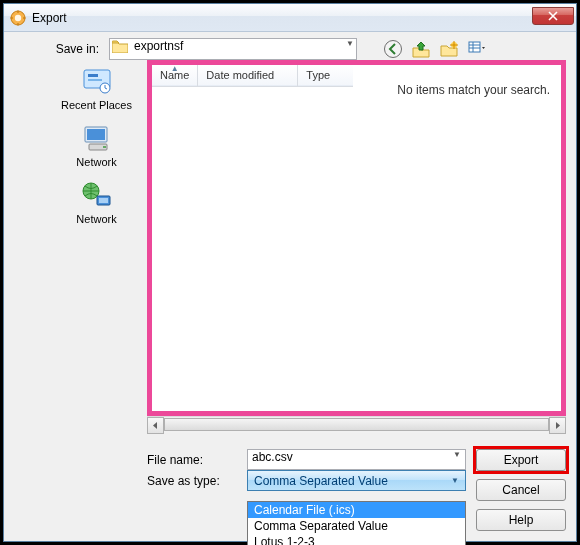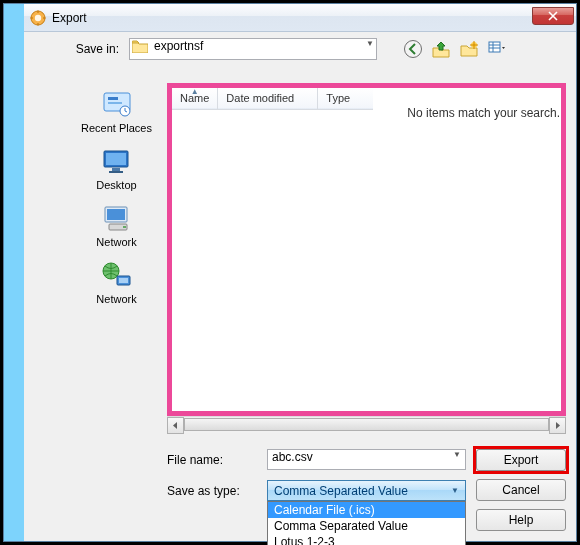--- a/index.html
+++ b/index.html
@@ -15,26 +15,25 @@
   }
   .outer-frame {
     width: 580px;
     height: 545px;
     background: #000;
     padding: 3px;
   }
   .window {
     width: 574px;
     height: 539px;
-    background: #7dd3fc;
+    background: #1d4ed8;
     border: 1px solid #5a7fa0;
     position: relative;
     display: flex;
     flex-direction: column;
-    padding-left: 20px;
   }
   
   .titlebar {
     height: 28px;
     background: linear-gradient(to bottom, #fdfdfe 0%, #ecf1f7 45%, #dde6f1 46%, #dfe8f3 100%);
     border-bottom: 1px solid #b8c7d8;
     display: flex;
     align-items: center;
     padding: 0 2px 0 6px;
     position: relative;
@@ -64,21 +63,21 @@
     background: #f0f0f0;
     display: flex;
     flex-direction: column;
     padding: 6px 10px 10px 10px;
   }
   
   .savein-row {
     display: flex;
     align-items: center;
     margin-left: 30px;
-    margin-bottom: 23px;
+    margin-bottom: 0;
     gap: 6px;
   }
   .savein-label { width: 55px; text-align: right; margin-right: 4px;}
   .savein-combo {
     flex: 0 0 248px;
     height: 22px;
     background: #fff;
     border: 1px solid #abadb3;
     display: flex;
     padding: 0 2px;
@@ -173,21 +172,21 @@
   }
   .hscroll .btn { width:17px; height:17px; background:linear-gradient(#f8f8f8,#e3e3e3); border:1px solid #b0b0b0; display:flex;align-items:center;justify-content:center;}
   .hscroll .track {flex:1; position:relative; height:17px;}
   .hscroll .thumb {position:absolute; left:0; top:1px; height:13px; width:100%; background:linear-gradient(#f5f5f5,#dcdcdc); border:1px solid #b0b0b0;}
   
   .form-rows {
     margin-top: 16px;
     display:flex;
     gap: 10px;
   }
-  .form-left { flex:1; display:flex; flex-direction:column; gap:10px; position:relative;}
+  .form-left { flex:1; display:flex; flex-direction:column; position:relative;}
   .form-row {
     display:flex; align-items:center;
   }
   .form-label { width: 100px; }
   .text-combo {
     flex:1; height:21px; background:#fff; border:1px solid #abadb3;
     display:flex; align-items:flex-start; padding: 0 4px;
   }
   .text-combo .arrow { margin-left:auto; font-size:8px; color:#555;}
   .type-combo {
@@ -315,29 +314,20 @@
                 <rect x="4" y="4" width="26" height="18" rx="2" fill="#cfe8ff" stroke="#4a90d9"></rect>
                 <rect x="8" y="8" width="10" height="3" fill="#3a7dcb"></rect>
                 <rect x="8" y="13" width="14" height="2" fill="#7ab5ea"></rect>
                 <circle cx="25" cy="22" r="5" fill="#fff" stroke="#3a7dcb"></circle>
                 <path d="M25 19 v3 l2 1" stroke="#3a7dcb" fill="none"></path>
               </svg>
             <span>Recent Places</span>
           </div>
           <div class="place">
             <svg viewBox="0 0 34 30">
-                <rect x="5" y="5" width="24" height="16" rx="1" fill="#2b74c7" stroke="#19528f"></rect>
-                <rect x="7" y="7" width="20" height="12" fill="#6fb2f0"></rect>
-                <rect x="13" y="22" width="8" height="3" fill="#4d7aa8"></rect>
-                <rect x="10" y="25" width="14" height="2" fill="#345d85"></rect>
-              </svg>
-            <span>Desktop</span>
-          </div>
-          <div class="place">
-            <svg viewBox="0 0 34 30">
                 <rect x="5" y="4" width="22" height="15" rx="1" fill="#dfeaf6" stroke="#6b90b6"></rect>
                 <rect x="7" y="6" width="18" height="11" fill="#4a90d9"></rect>
                 <rect x="9" y="21" width="18" height="6" rx="1" fill="#d8d8d8" stroke="#888"></rect>
                 <rect x="23" y="23" width="3" height="2" fill="#66aa66"></rect>
               </svg>
             <span>Network</span>
           </div>
           <div class="place">
             <svg viewBox="0 0 34 30">
                 <circle cx="11" cy="11" r="8" fill="#6ec06e" stroke="#2e8b2e"></circle>

